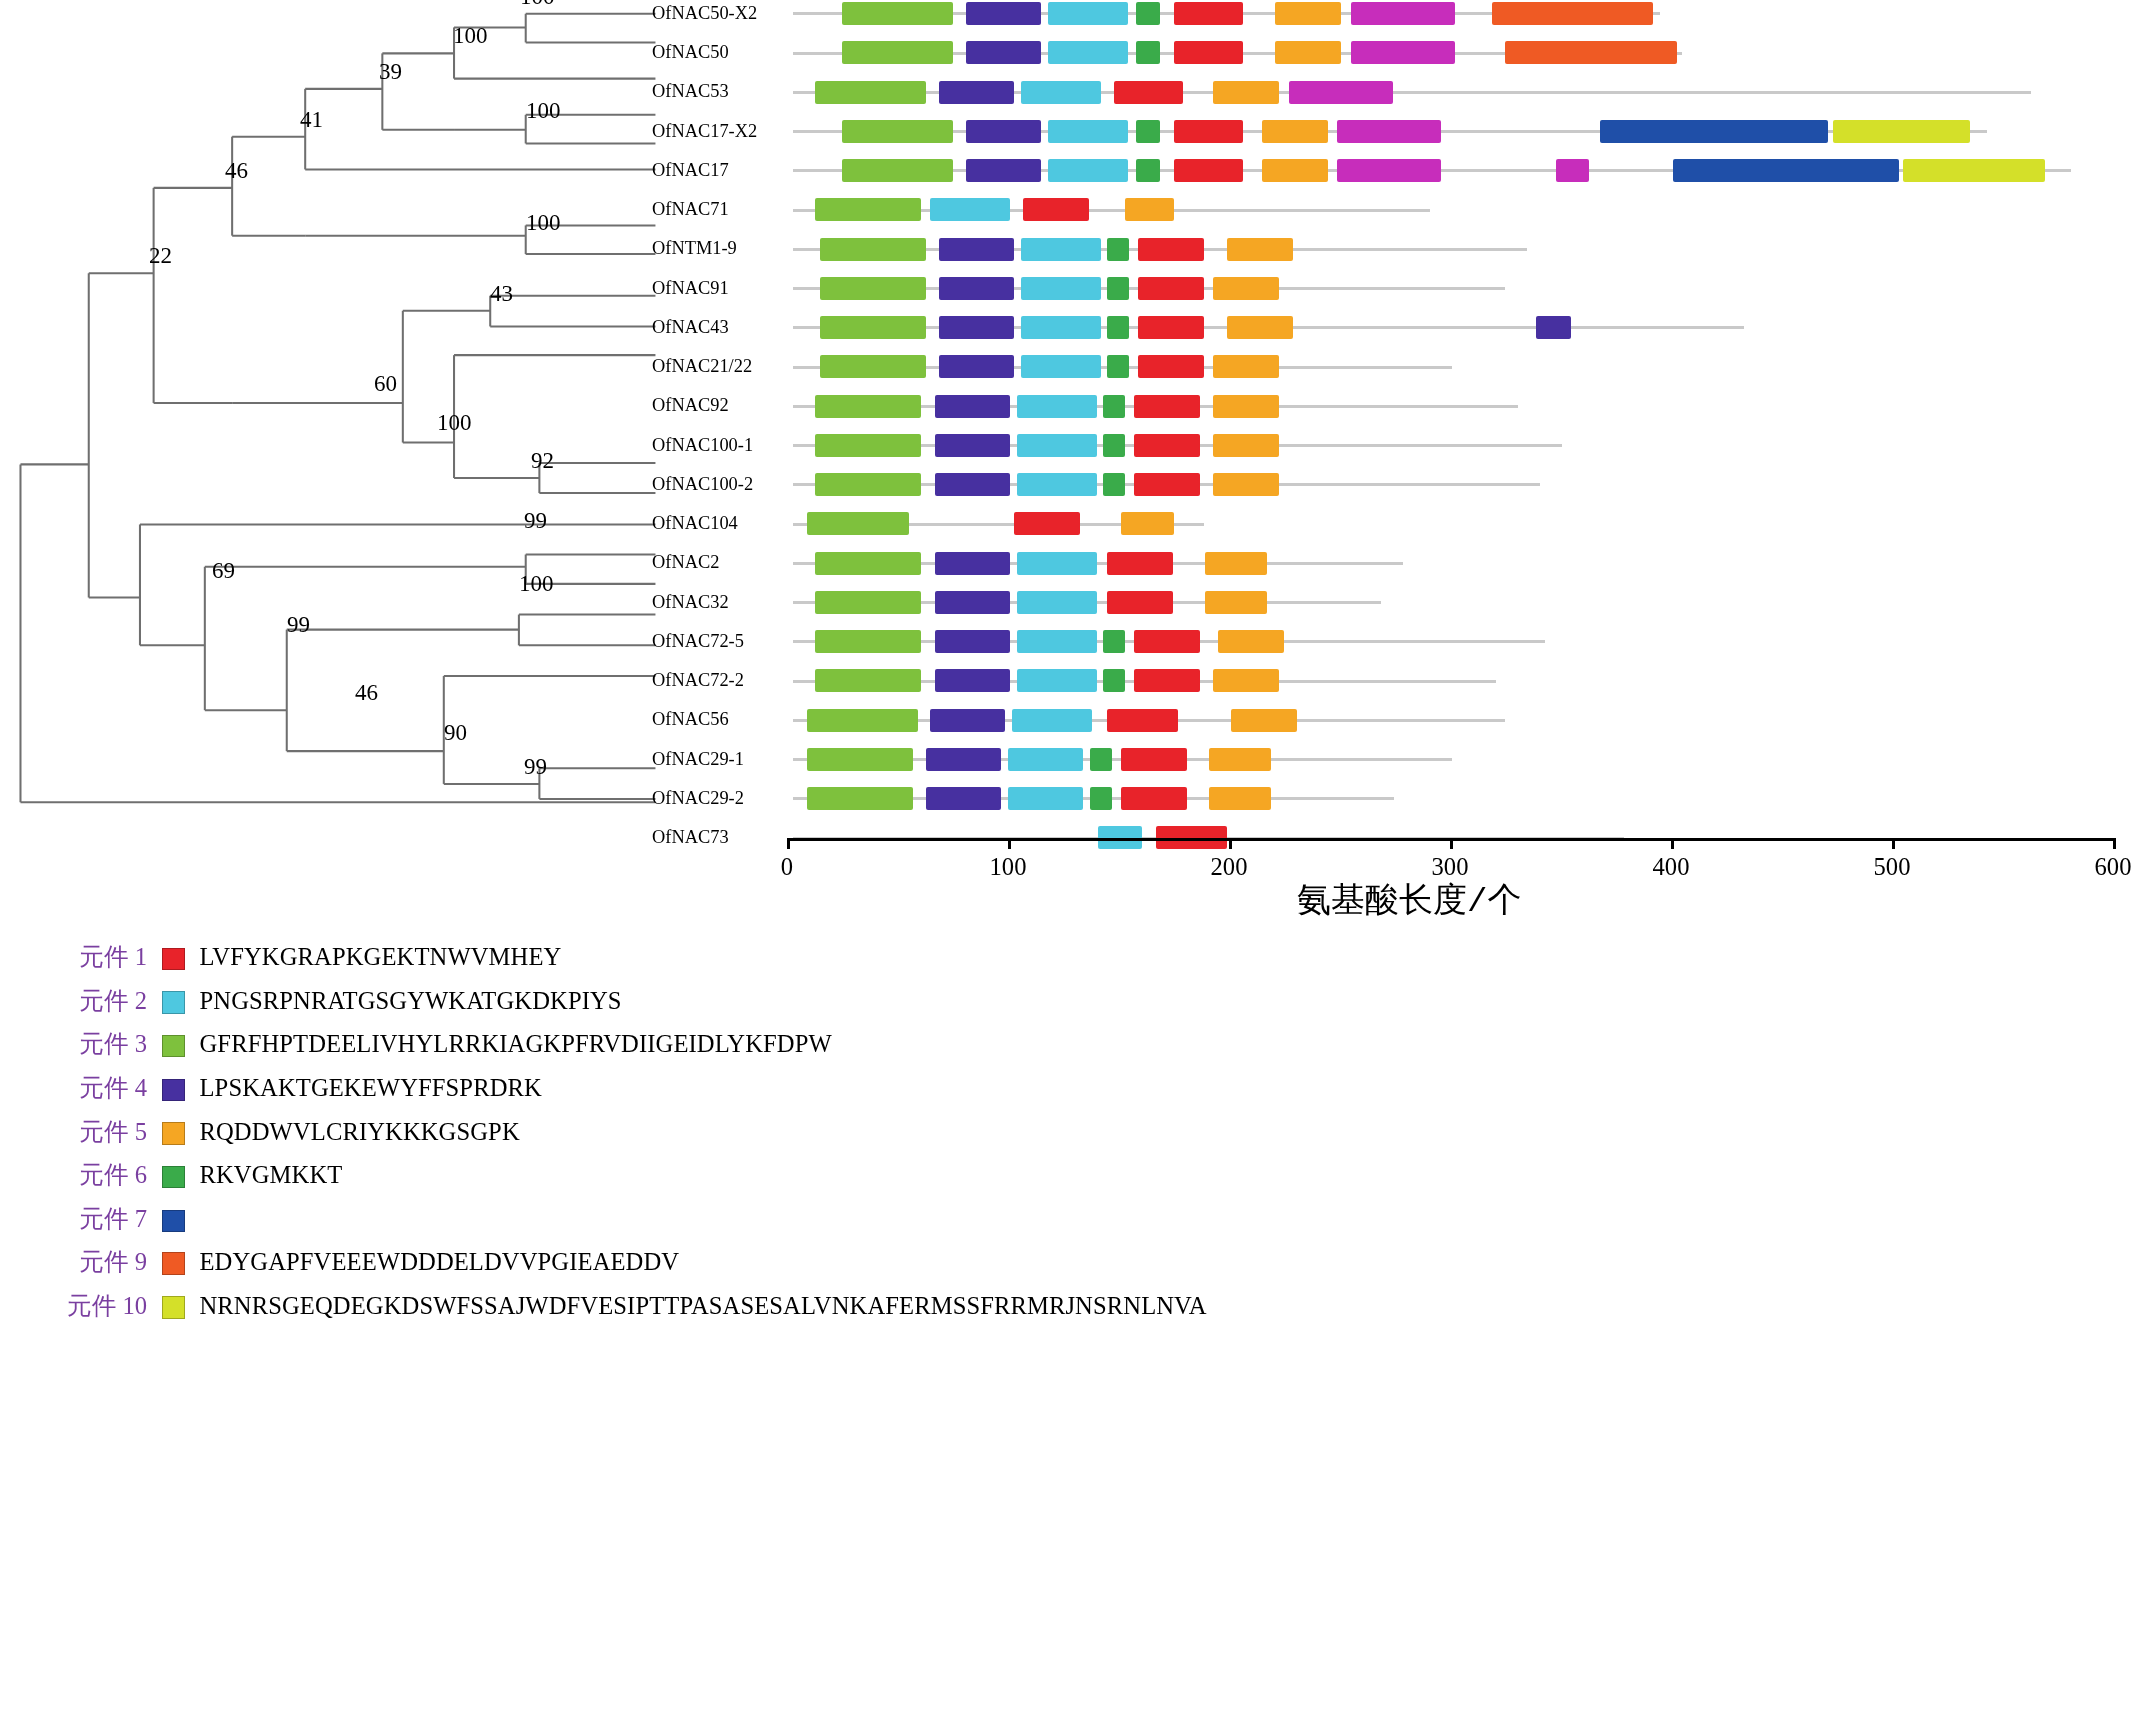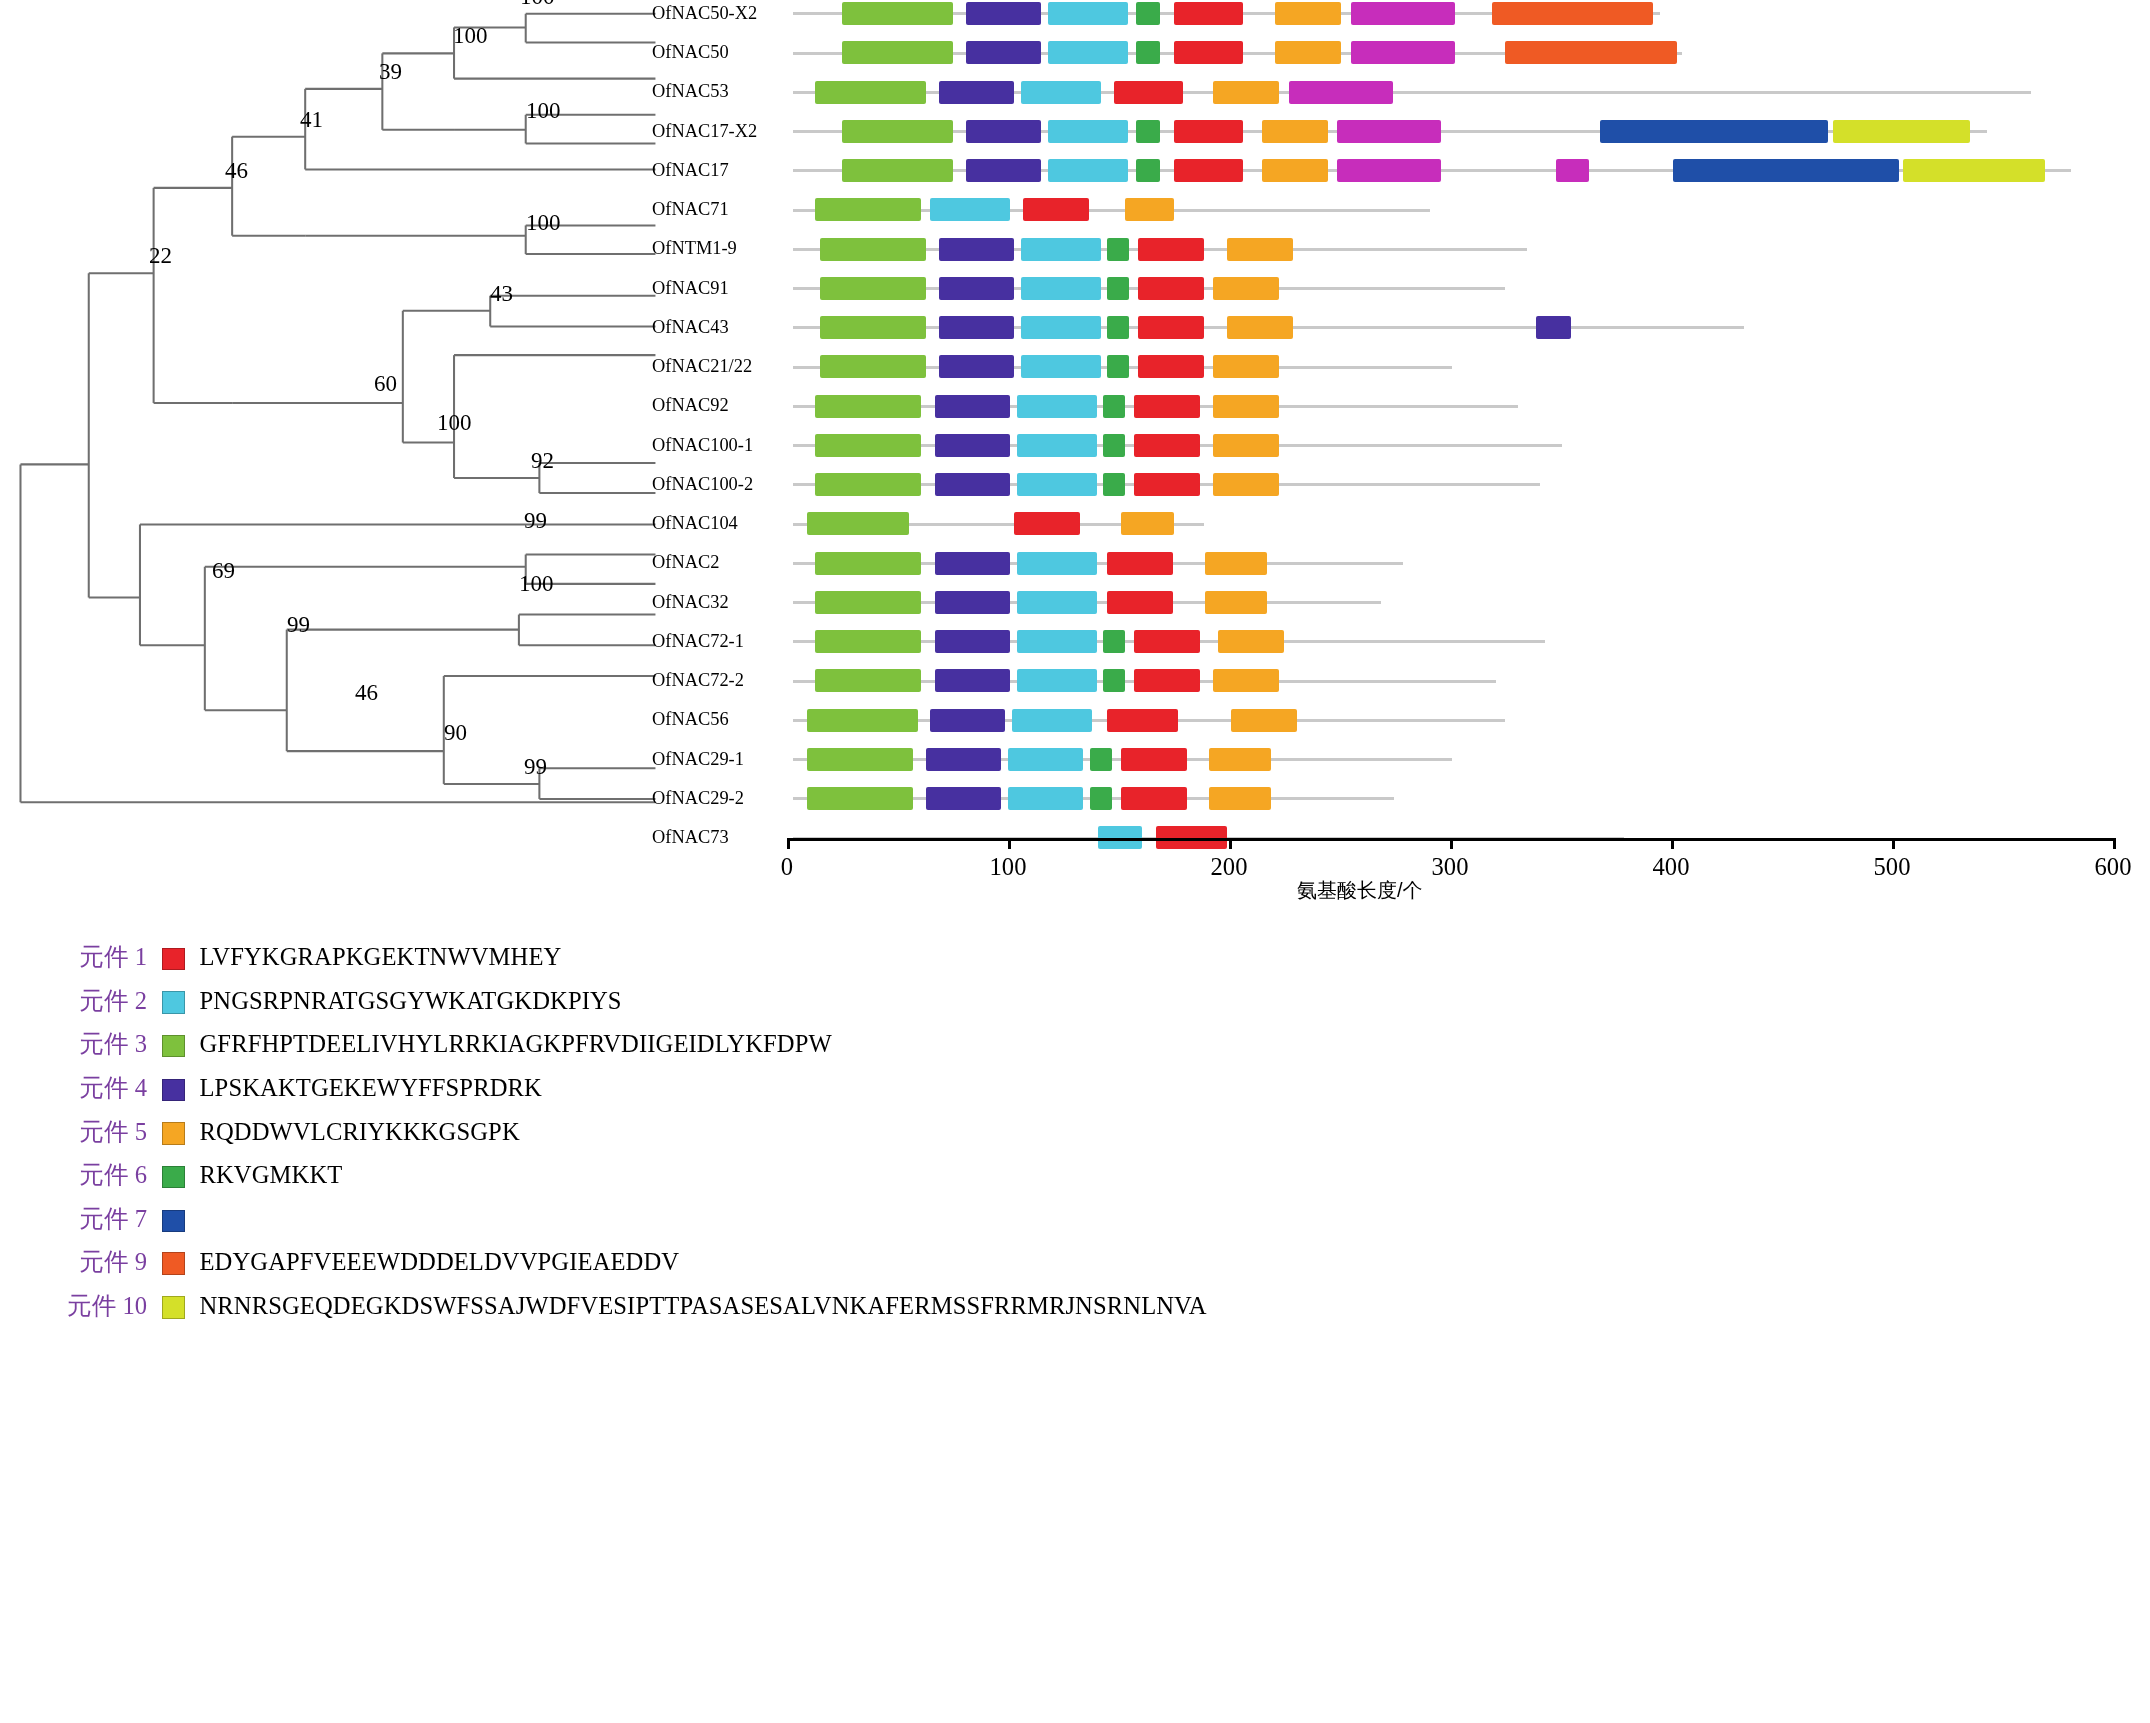--- a/index.html
+++ b/index.html
@@ -30,21 +30,21 @@
     color:#000;
   }
 
   
   .track{position:absolute;height:2.7px;background:#c9c9c9;}
   .motif{position:absolute;height:23px;border-radius:2px;}
 
   
   .axisline{position:absolute;background:#000;}
   .ticklabel{position:absolute;font-size:24.6px;font-family:"Liberation Serif",serif;text-align:center;}
-  .axistitle{position:absolute;font-size:20px;font-family:Liberation Sans, sans-serif;}
+  .axistitle{position:absolute;font-size:34px;font-family:Liberation Mono, monospace;}
 
   
   #legend{position:absolute;left:0;top:942px;width:2151px;}
   .legrow{position:relative;display:flex;align-items:flex-start;margin-bottom:13.7px;}
   .legname{
     width:147px;text-align:right;padding-right:15px;
     font-size:24.6px;font-family:"Liberation Serif",serif;
     color:#7a3fa0;flex:none;line-height:1.18;
   }
   .legswatch{
@@ -277,21 +277,21 @@
         <div class="motif" style="left: 1017px; top: 552px; width: 80px; background: rgb(78, 200, 224);"></div>
         <div class="motif" style="left: 1107px; top: 552px; width: 66px; background: rgb(232, 35, 42);"></div>
         <div class="motif" style="left: 1205px; top: 552px; width: 62px; background: rgb(245, 166, 35);"></div>
         <div class="taxon" style="left: 652px; top: 592px;">OfNAC32</div>
         <div class="track" style="left: 793px; top: 601px; width: 588px;"></div>
         <div class="motif" style="left: 815px; top: 591px; width: 106px; background: rgb(126, 193, 61);"></div>
         <div class="motif" style="left: 935px; top: 591px; width: 75px; background: rgb(71, 48, 160);"></div>
         <div class="motif" style="left: 1017px; top: 591px; width: 80px; background: rgb(78, 200, 224);"></div>
         <div class="motif" style="left: 1107px; top: 591px; width: 66px; background: rgb(232, 35, 42);"></div>
         <div class="motif" style="left: 1205px; top: 591px; width: 62px; background: rgb(245, 166, 35);"></div>
-        <div class="taxon" style="left: 652px; top: 631px;">OfNAC72-1</div>
+        <div class="taxon" style="left: 652px; top: 631px;">OfNAC72-5</div>
         <div class="track" style="left: 793px; top: 640px; width: 752px;"></div>
         <div class="motif" style="left: 815px; top: 630px; width: 106px; background: rgb(126, 193, 61);"></div>
         <div class="motif" style="left: 935px; top: 630px; width: 75px; background: rgb(71, 48, 160);"></div>
         <div class="motif" style="left: 1017px; top: 630px; width: 80px; background: rgb(78, 200, 224);"></div>
         <div class="motif" style="left: 1103px; top: 630px; width: 22px; background: rgb(58, 171, 74);"></div>
         <div class="motif" style="left: 1134px; top: 630px; width: 66px; background: rgb(232, 35, 42);"></div>
         <div class="motif" style="left: 1218px; top: 630px; width: 66px; background: rgb(245, 166, 35);"></div>
         <div class="taxon" style="left: 652px; top: 670px;">OfNAC72-2</div>
         <div class="track" style="left: 793px; top: 680px; width: 703px;"></div>
         <div class="motif" style="left: 815px; top: 669px; width: 106px; background: rgb(126, 193, 61);"></div>

